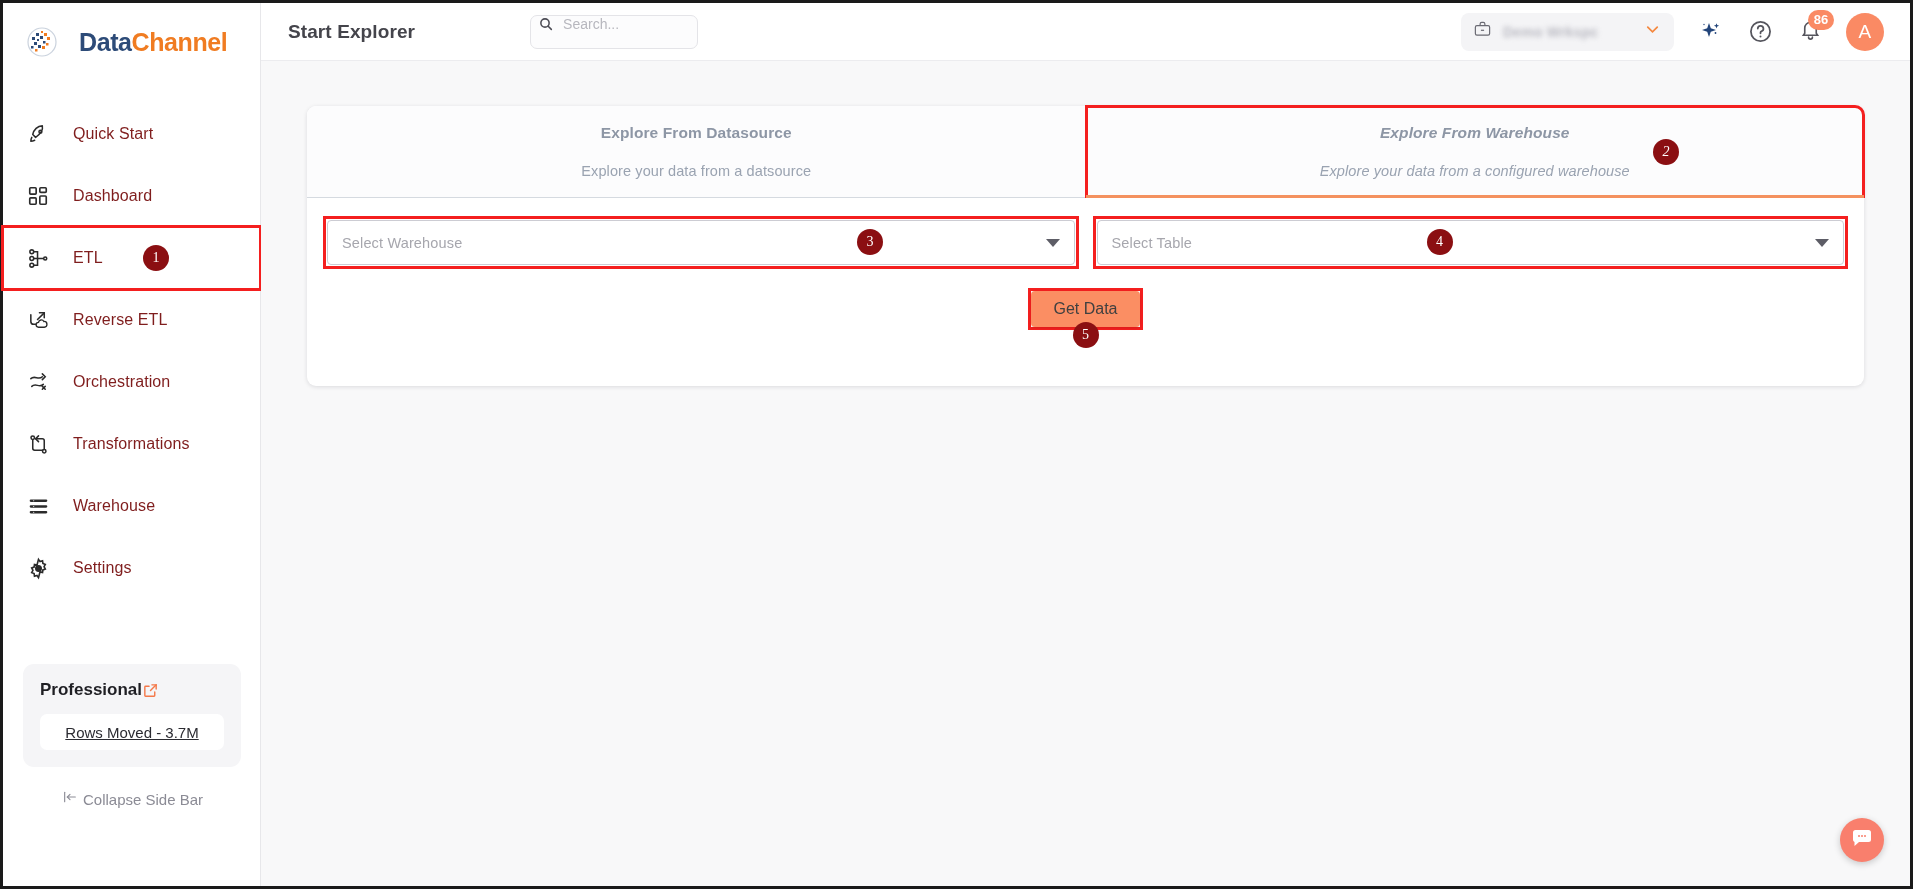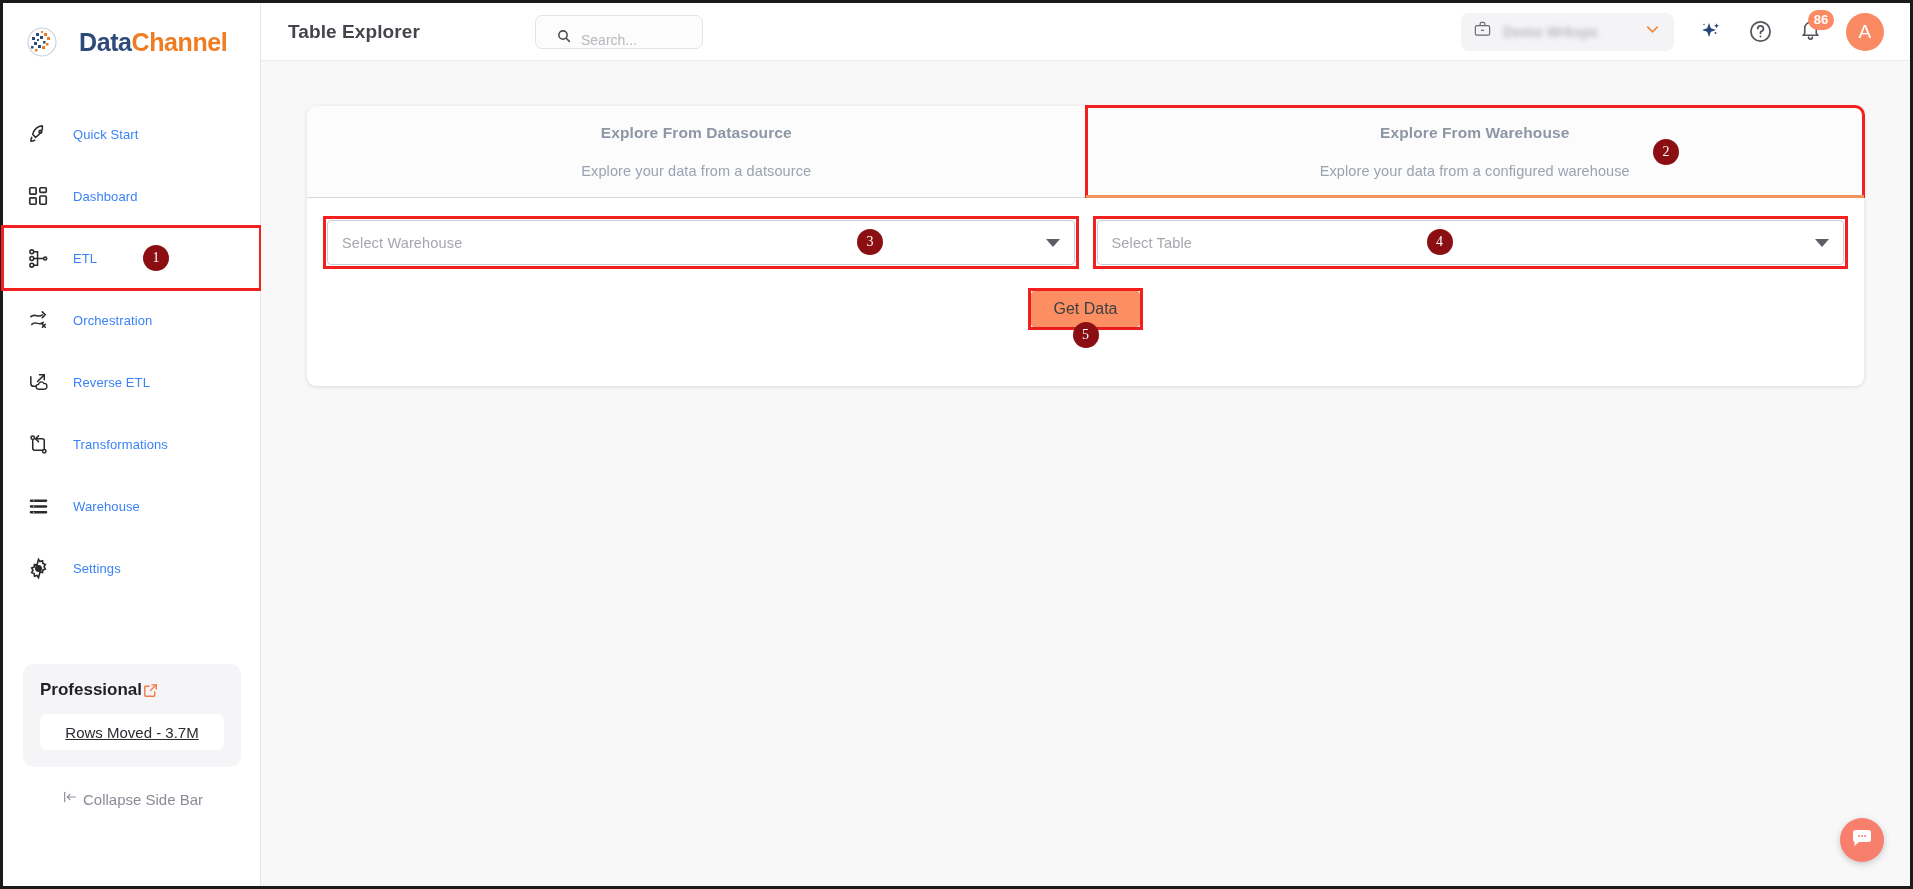--- a/index.html
+++ b/index.html
@@ -59,22 +59,22 @@
     cursor: pointer;
     position: relative;
   }
   .nav-item .ico {
     width: 26px; height: 26px;
     flex: 0 0 26px;
     display: flex; align-items: center; justify-content: center;
     color: #2b2b2b;
   }
   .nav-item .lbl {
-    font-size: 13px;
-    color: #3b82f6;
+    font-size: 16px;
+    color: #7f1d1d;
     letter-spacing: 0.1px;
     text-align: center;
   }
   .nav-item.highlight {
     outline: 3px solid #f41f1f;
     outline-offset: -1px;
   }
 
   
   .plan-area {
@@ -145,23 +145,23 @@
     letter-spacing: 0.1px;
   }
   .search-box {
     width: 168px;
     height: 34px;
     margin-left: 97px;
     border: 1px solid #e4e4e8;
     border-radius: 7px;
     background: #fcfcfd;
     display: flex;
-    align-items: flex-end;
+    align-items: flex-start;
     gap: 9px;
-    padding: 0 20px;
+    padding: 0 7px;
     cursor: text;
   }
   .search-box input {
     border: none; outline: none; background: transparent;
     font-family: "Liberation Sans", sans-serif;
     font-size: 14px; color: #8c8c96; width: 100%;
   }
   .search-box input::placeholder { color: #b7b7be; }
 
   .topbar-right {
@@ -244,21 +244,21 @@
     display: flex;
     flex-direction: column;
     align-items: center;
     justify-content: center;
     gap: 21px;
     cursor: pointer;
     position: relative;
     background: #fcfcfd;
     border-radius: 9px 0 0 0;
   }
-  .tab:last-child { border-radius: 0 9px 0 0; }
+  .tab:last-child { border-radius: 0 9px 0 0; font-style: italic; }
   .tab .t-title {
     font-size: 15.5px;
     color: #8d96a5;
     font-weight: bold;
     letter-spacing: 0.1px;
   }
   .tab .t-sub {
     font-size: 14.5px;
     color: #9aa3b1;
     letter-spacing: 0.1px;
@@ -419,39 +419,39 @@
               <path d="M7 12h10"></path>
           </svg>
         </span>
         <span class="lbl">ETL</span>
         <span class="step" style="left:140px; top:18px;">1</span>
       </div>
 
       <div class="nav-item">
         <span class="ico">
           <svg viewBox="0 0 24 24" width="23" height="23" fill="none" stroke="#2b2b2b" stroke-width="1.6" stroke-linecap="round">
+            <path d="M4 6v7a3 3 0 0 0 3 3h2"></path>
+            <path d="M13 4l5 0 0 5"></path>
+              <path d="M18 4l-7 7"></path>
+            <path d="M12 19a2.5 2.5 0 1 1 0-5 3 3 0 0 1 5.6-1 2.5 2.5 0 0 1 .4 6z" stroke-width="1.4"></path>
+          </svg>
+        </span>
+        <span class="lbl">Reverse ETL</span>
+      </div>
+
+      <div class="nav-item">
+        <span class="ico">
+          <svg viewBox="0 0 24 24" width="23" height="23" fill="none" stroke="#2b2b2b" stroke-width="1.6" stroke-linecap="round">
             <path d="M4 8c4-4 8 2 12-2"></path>
             <path d="M5 16c4-4 8 2 12-2"></path>
             <path d="M16 3l3 3-3 3"></path>
             <path d="M16 16l3 3M19 16l-3 3"></path>
           </svg>
         </span>
         <span class="lbl">Orchestration</span>
-      </div>
-
-      <div class="nav-item">
-        <span class="ico">
-          <svg viewBox="0 0 24 24" width="23" height="23" fill="none" stroke="#2b2b2b" stroke-width="1.6" stroke-linecap="round">
-            <path d="M4 6v7a3 3 0 0 0 3 3h2"></path>
-            <path d="M13 4l5 0 0 5"></path>
-              <path d="M18 4l-7 7"></path>
-            <path d="M12 19a2.5 2.5 0 1 1 0-5 3 3 0 0 1 5.6-1 2.5 2.5 0 0 1 .4 6z" stroke-width="1.4"></path>
-          </svg>
-        </span>
-        <span class="lbl">Reverse ETL</span>
       </div>
 
       <div class="nav-item">
         <span class="ico">
           <svg viewBox="0 0 24 24" width="23" height="23" fill="none" stroke="#2b2b2b" stroke-width="1.6" stroke-linecap="round">
             <circle cx="6" cy="5" r="1.8"></circle>
               <circle cx="18" cy="19" r="1.8"></circle>
             <path d="M6 7v9a2 2 0 0 0 2 2h8"></path>
             <path d="M18 17V8a2 2 0 0 0-2-2H9"></path>
             <path d="M12 3l-3 3 3 3"></path>
@@ -510,21 +510,21 @@
         </span>
         <span>Collapse Side Bar</span>
       </div>
     </div>
 
   </aside>
 
   <section class="main">
 
     <header class="topbar">
-      <span class="page-title">Table Explorer</span>
+      <span class="page-title">Start Explorer</span>
 
       <div class="search-box">
         <span>
           <svg viewBox="0 0 24 24" width="16" height="16" fill="none" stroke="#4c4c55" stroke-width="2.3" stroke-linecap="round">
             <circle cx="10.5" cy="10.5" r="6.2"></circle>
               <path d="M15.3 15.3L20 20"></path>
           </svg>
         </span>
         <input type="text" placeholder="Search..." style="">
       </div>

